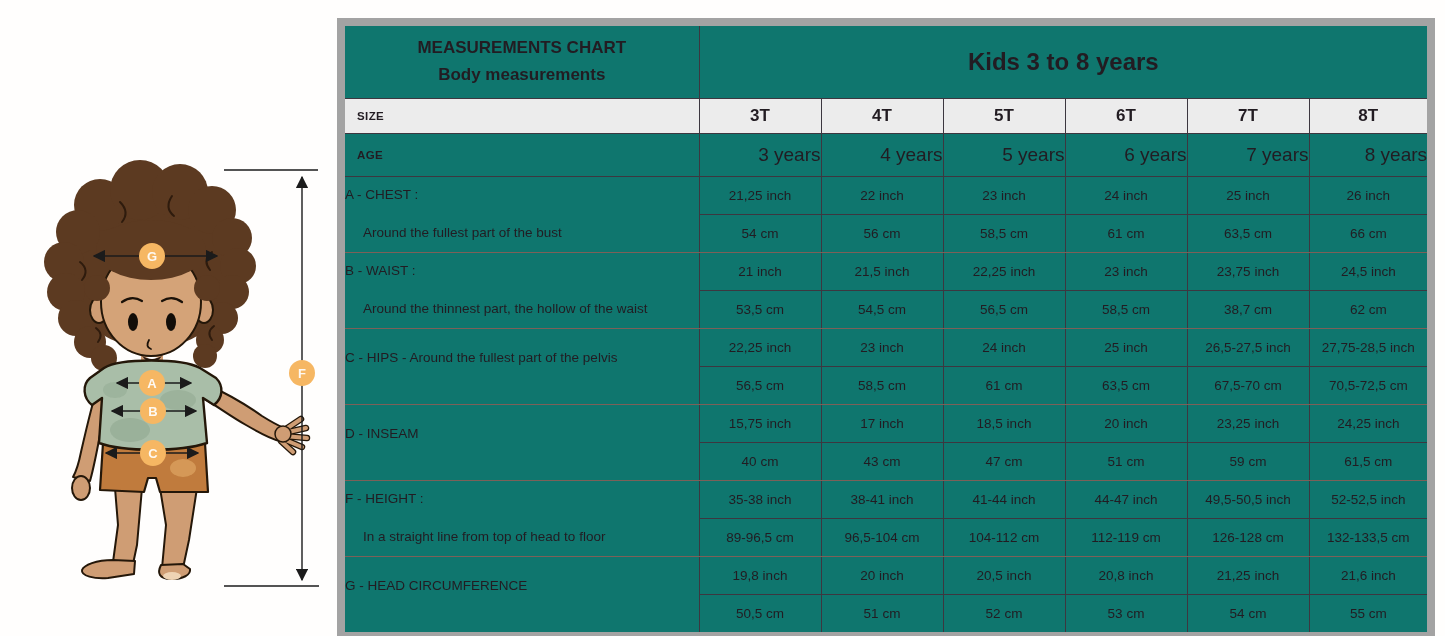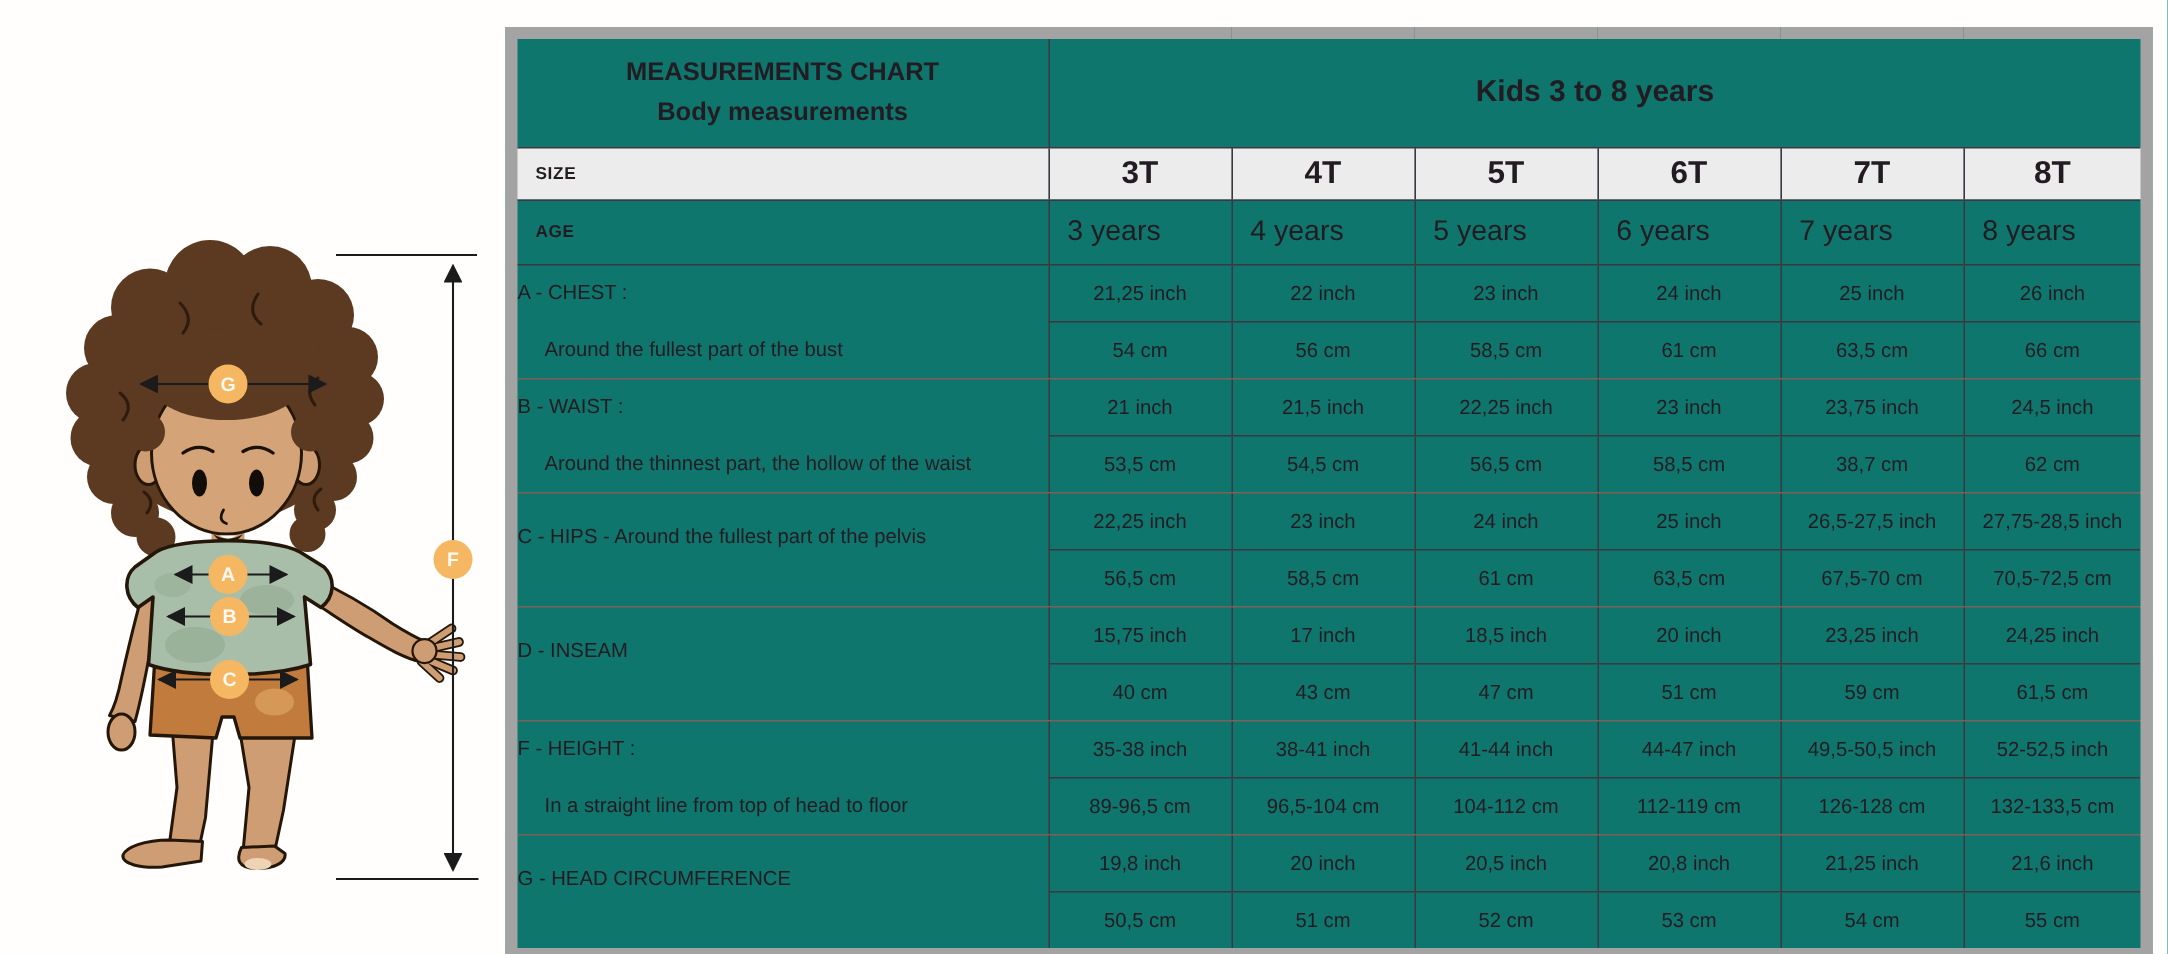--- a/index.html
+++ b/index.html
@@ -8,26 +8,26 @@
     font-family:"Liberation Sans", sans-serif;color:#221c22;overflow:hidden;
   }
   .figure{position:absolute;left:0;top:0;width:337px;height:636px;}
   .table-wrap{position:absolute;left:337px;top:18px;}
   table{border-collapse:collapse;table-layout:fixed;width:1092px;border:8px solid #a3a3a3;background:#0f766e;}
   col.c-label{width:358px;}
   col.c-val{width:122px;}
   td{border-left:1px solid #3c3740;border-bottom:1px solid #3c3740;padding:0;vertical-align:middle;}
   tr.r-header{height:76px;}
   .label-head{text-align:center;font-weight:bold;font-size:17px;line-height:1.55;}
-  .group-head{text-align:center;font-weight:bold;font-size:20px;}
+  .group-head{text-align:center;font-weight:bold;font-size:24px;}
   tr.r-size td{background:#ececec;height:34px;}
   .size-label,.age-label{font-size:11.5px;font-weight:bold;letter-spacing:.4px;padding-left:12px;text-align:left;}
-  .size-val{text-align:center;font-weight:bold;font-size:21px;}
+  .size-val{text-align:center;font-weight:bold;font-size:17px;}
   tr.r-age td{height:42px;padding-left:12px;}
-  .age-val{text-align:left;font-size:19px;}
+  .age-val{text-align:right;font-size:19px;}
   tr.r-inch td,tr.r-cm td{height:37px;}
   .val{text-align:center;font-size:13.5px;}
   .mlabel{font-size:13.5px;line-height:1.65;text-align:left;border-bottom-color:#7d6058;}
   .mlabel .l2{padding-left:18px;margin-top:15px;}
   tr.r-cm td{border-bottom-color:#7d6058;margin-top:16px;}
 </style>
 </head>
 <body>
 
 <div class="figure">

